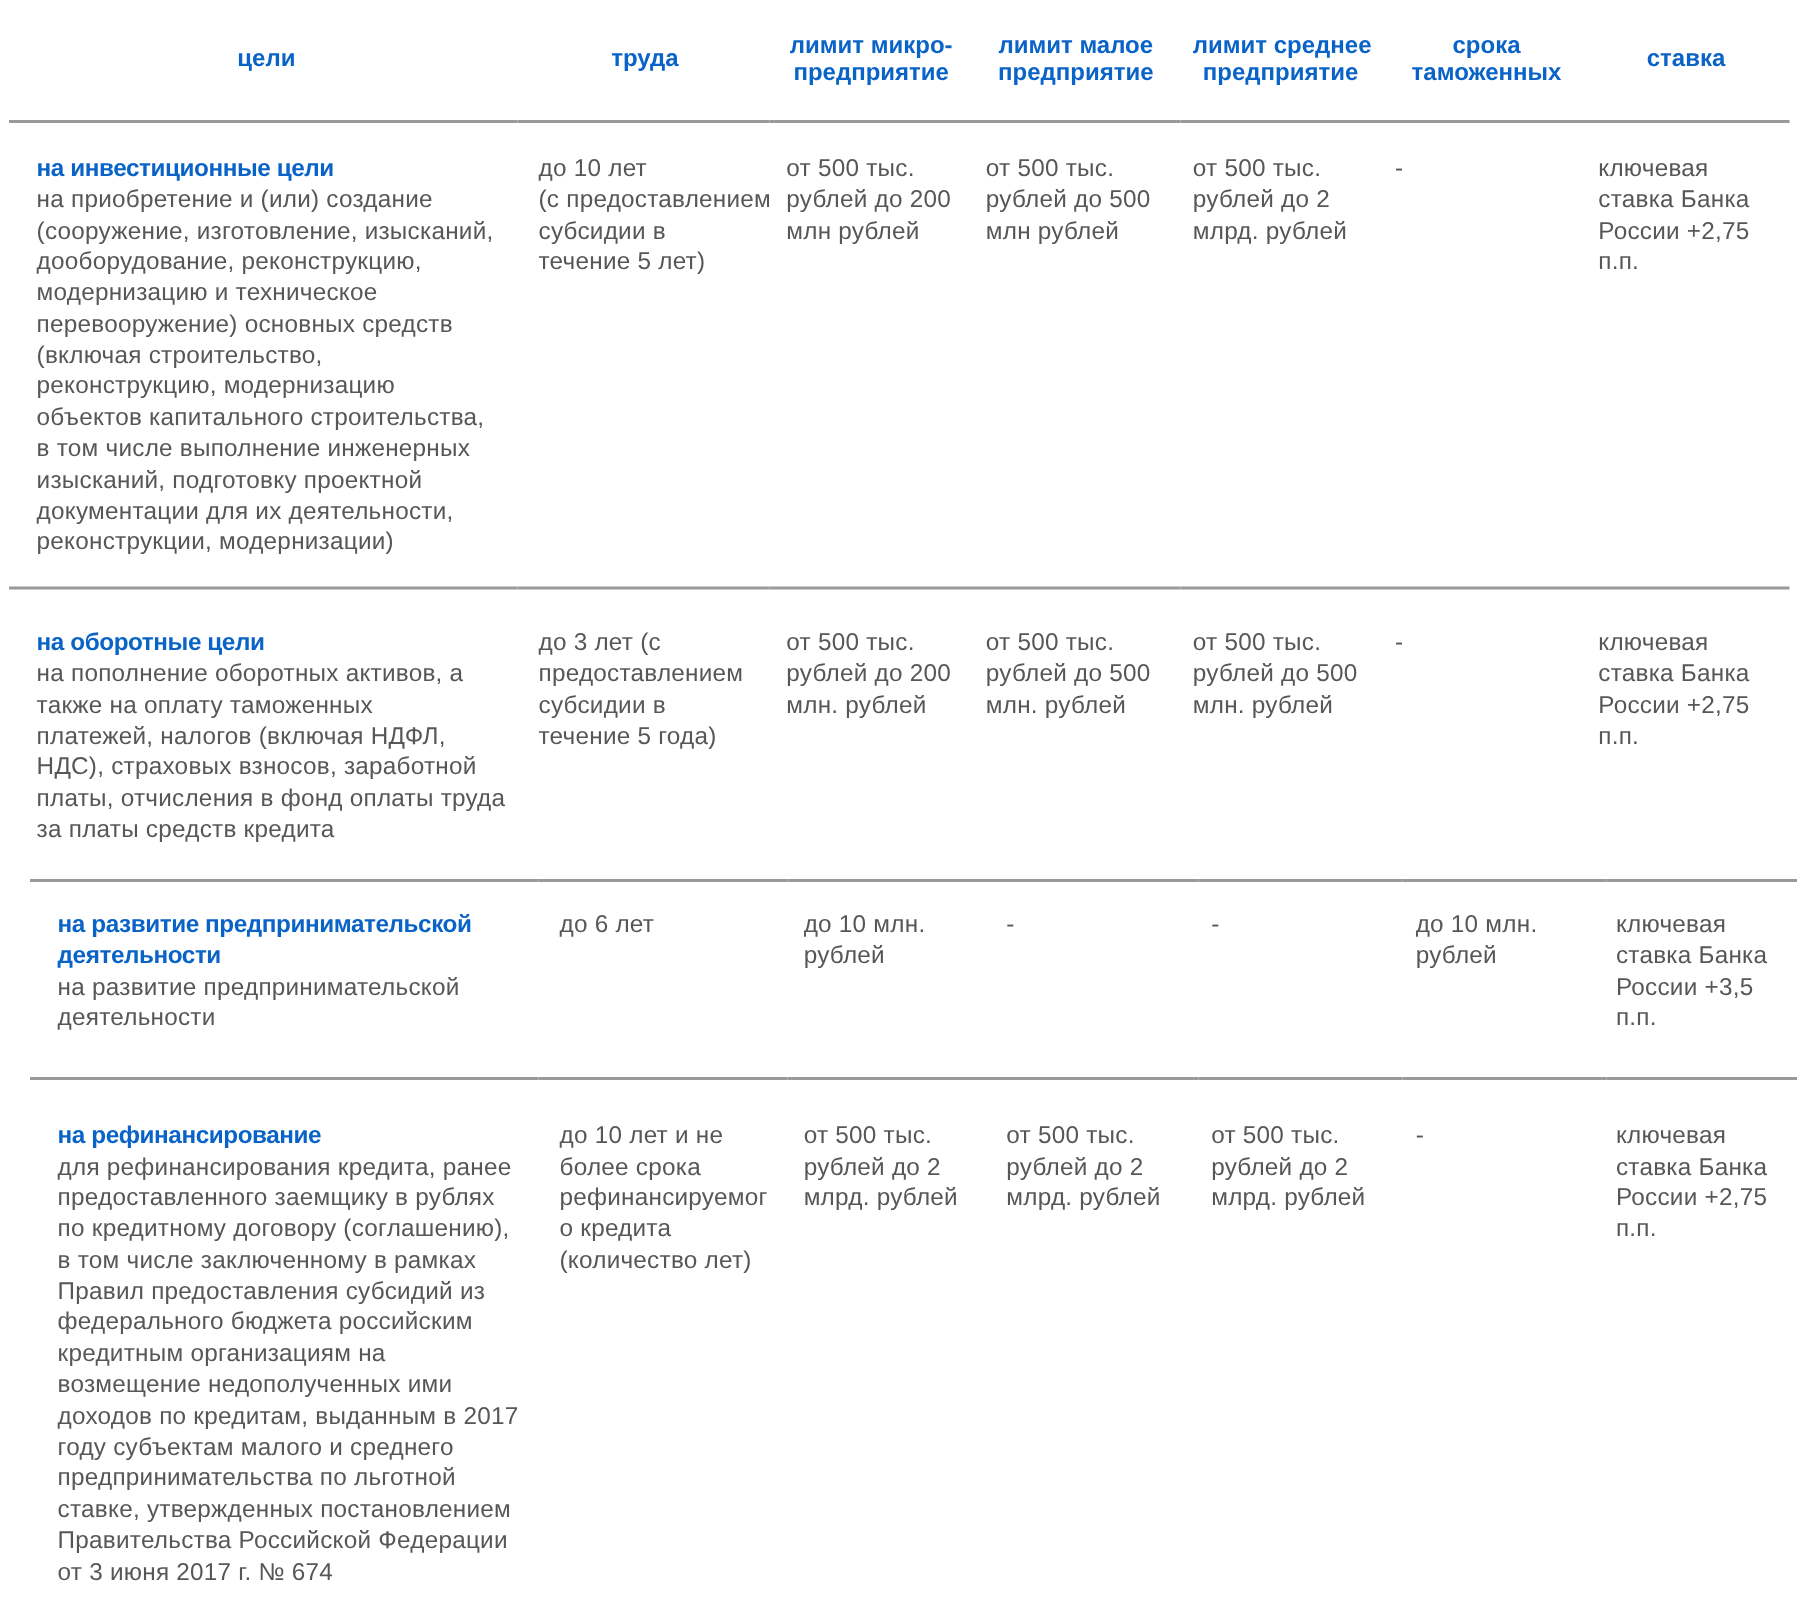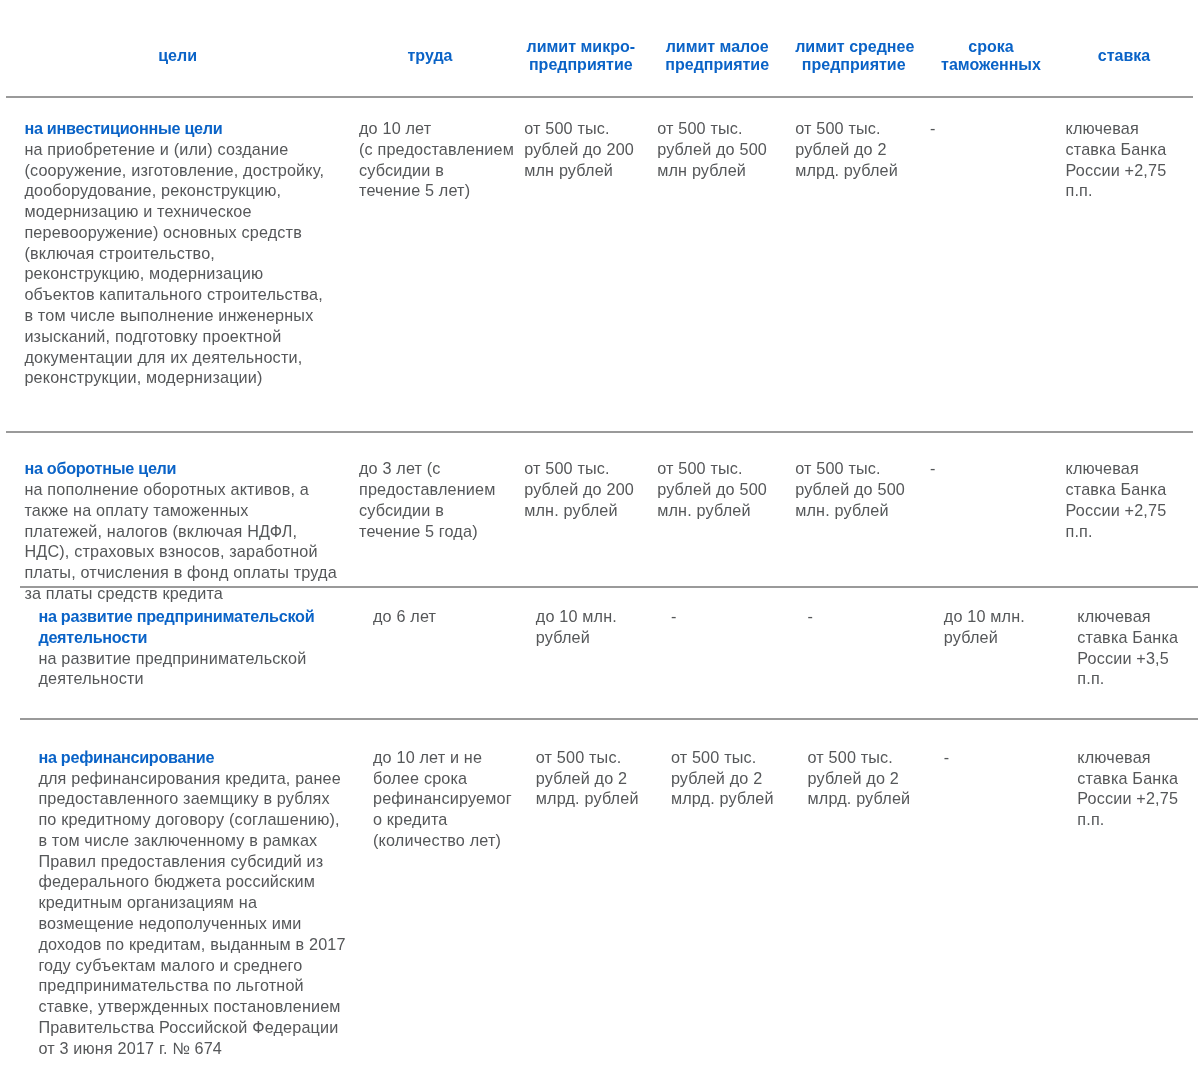--- a/index.html
+++ b/index.html
@@ -11,21 +11,21 @@
   .sheet{position:relative;width:1200px;height:1082px;overflow:hidden;background:var(--bg);
          
          will-change:transform;}
 
   table.rate-table{position:absolute;border-collapse:collapse;border-spacing:0;
                    table-layout:fixed;}
   table.rate-table th,
   table.rate-table td{margin:0;font-weight:normal;text-align:left;
                       vertical-align:top;}
 
-  #table-top{left:6px;top:16px;width:1187px;}
+  #table-top{left:6px;top:0;width:1187px;}
   #table-bottom{left:20px;top:585.7px;width:1178px;}
 
   table.rate-table thead th{vertical-align:middle;padding-top:21.7px;padding-bottom:20.6px;}
   table.rate-table thead tr{border-bottom:2px solid var(--rule);}
   .hdr-label{display:block;color:var(--accent);font-weight:bold;font-size:16px;
              line-height:18.7px;text-align:center;}
 
   tbody tr.ruled{border-top:2px solid var(--rule);}
 
   .cell-title{display:block;color:var(--accent);font-weight:bold;letter-spacing:-0.28px;}
@@ -46,21 +46,21 @@
   
   table.rate-table .p1{padding-left:18.4px;padding-right:14.2px}
   table.rate-table .p2{padding-left:14px;padding-right:12px}
   table.rate-table .p3{padding-left:11.2px;padding-right:10.6px}
   table.rate-table .p4{padding-left:9.2px;padding-right:9.8px}
   table.rate-table .p5{padding-left:8.2px;padding-right:9.3px}
   table.rate-table .p6{padding-left:8.5px;padding-right:7.5px}
   table.rate-table .p7{padding-left:6px;padding-right:10.5px}
 
   
-  table.rate-table tr.r1 td{padding-top:20.3px;padding-bottom:43px}
+  table.rate-table tr.r1 td{padding-top:20.3px;padding-bottom:19px}
   table.rate-table tr.r2 td{padding-top:25.05px;padding-bottom:40px}
   table.rate-table tr.r3 td{padding-top:18.3px;padding-bottom:28.9px}
   table.rate-table tr.r4 td{padding-top:26.8px;padding-bottom:40px}
 </style>
 </head>
 <body>
 
 <div class="sheet">
 
   <table class="rate-table" id="table-top">
@@ -117,21 +117,21 @@
         </tr>
     </thead>
     <tbody id="body-top">
         <tr class="r1">
           <td class="p1">
             <span class="cell-title">
               <span class="ln">на инвестиционные цели</span>
             </span>
             <span class="cell-text">
               <span class="ln">на приобретение и (или) создание</span>
-              <span class="ln">(сооружение, изготовление, достройку,</span>
+              <span class="ln">(сооружение, изготовление, изысканий,</span>
               <span class="ln">дооборудование, реконструкцию,</span>
               <span class="ln">модернизацию и техническое</span>
               <span class="ln">перевооружение) основных средств</span>
               <span class="ln">(включая строительство,</span>
               <span class="ln">реконструкцию, модернизацию</span>
               <span class="ln">объектов капитального строительства,</span>
               <span class="ln">в том числе выполнение инженерных</span>
               <span class="ln">изысканий, подготовку проектной</span>
               <span class="ln">документации для их деятельности,</span>
               <span class="ln">реконструкции, модернизации)</span>

